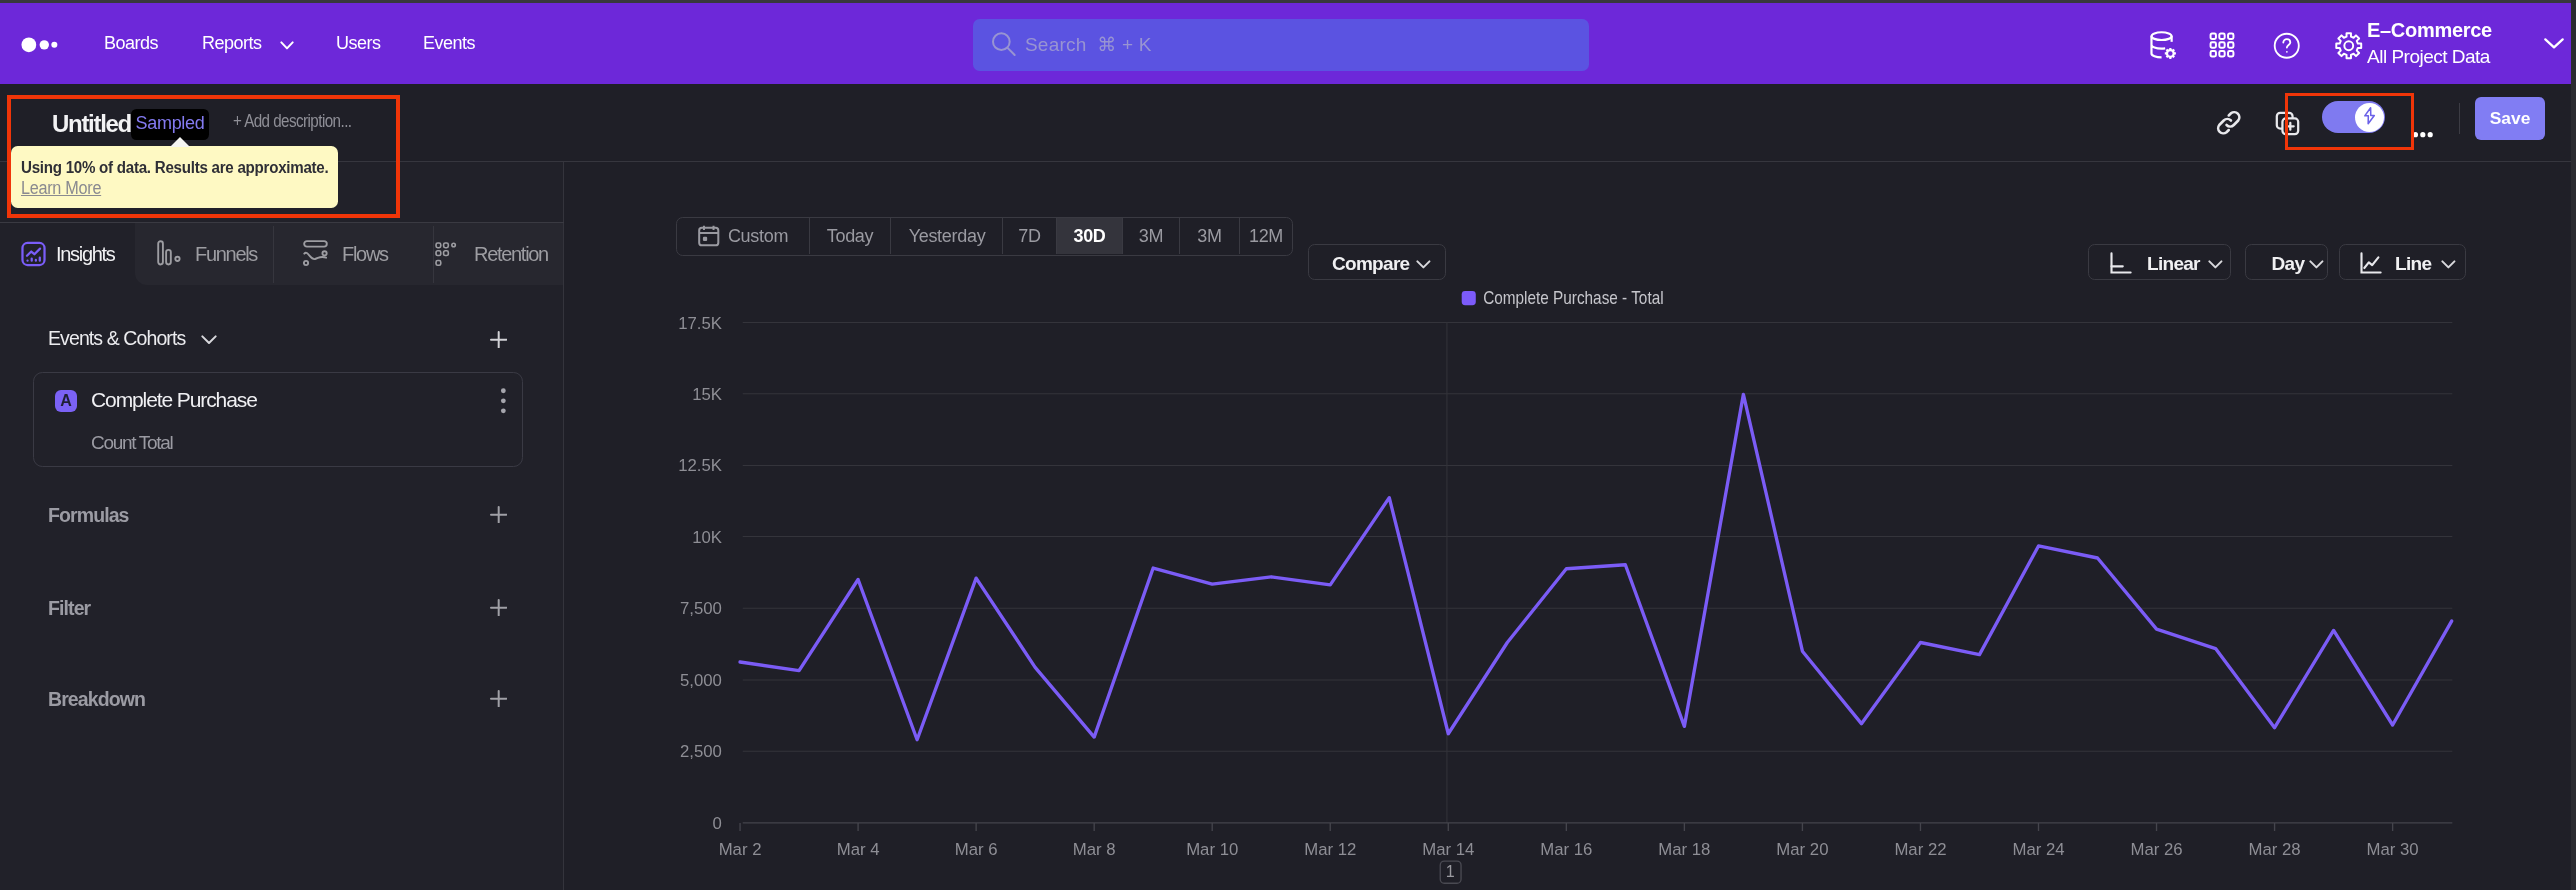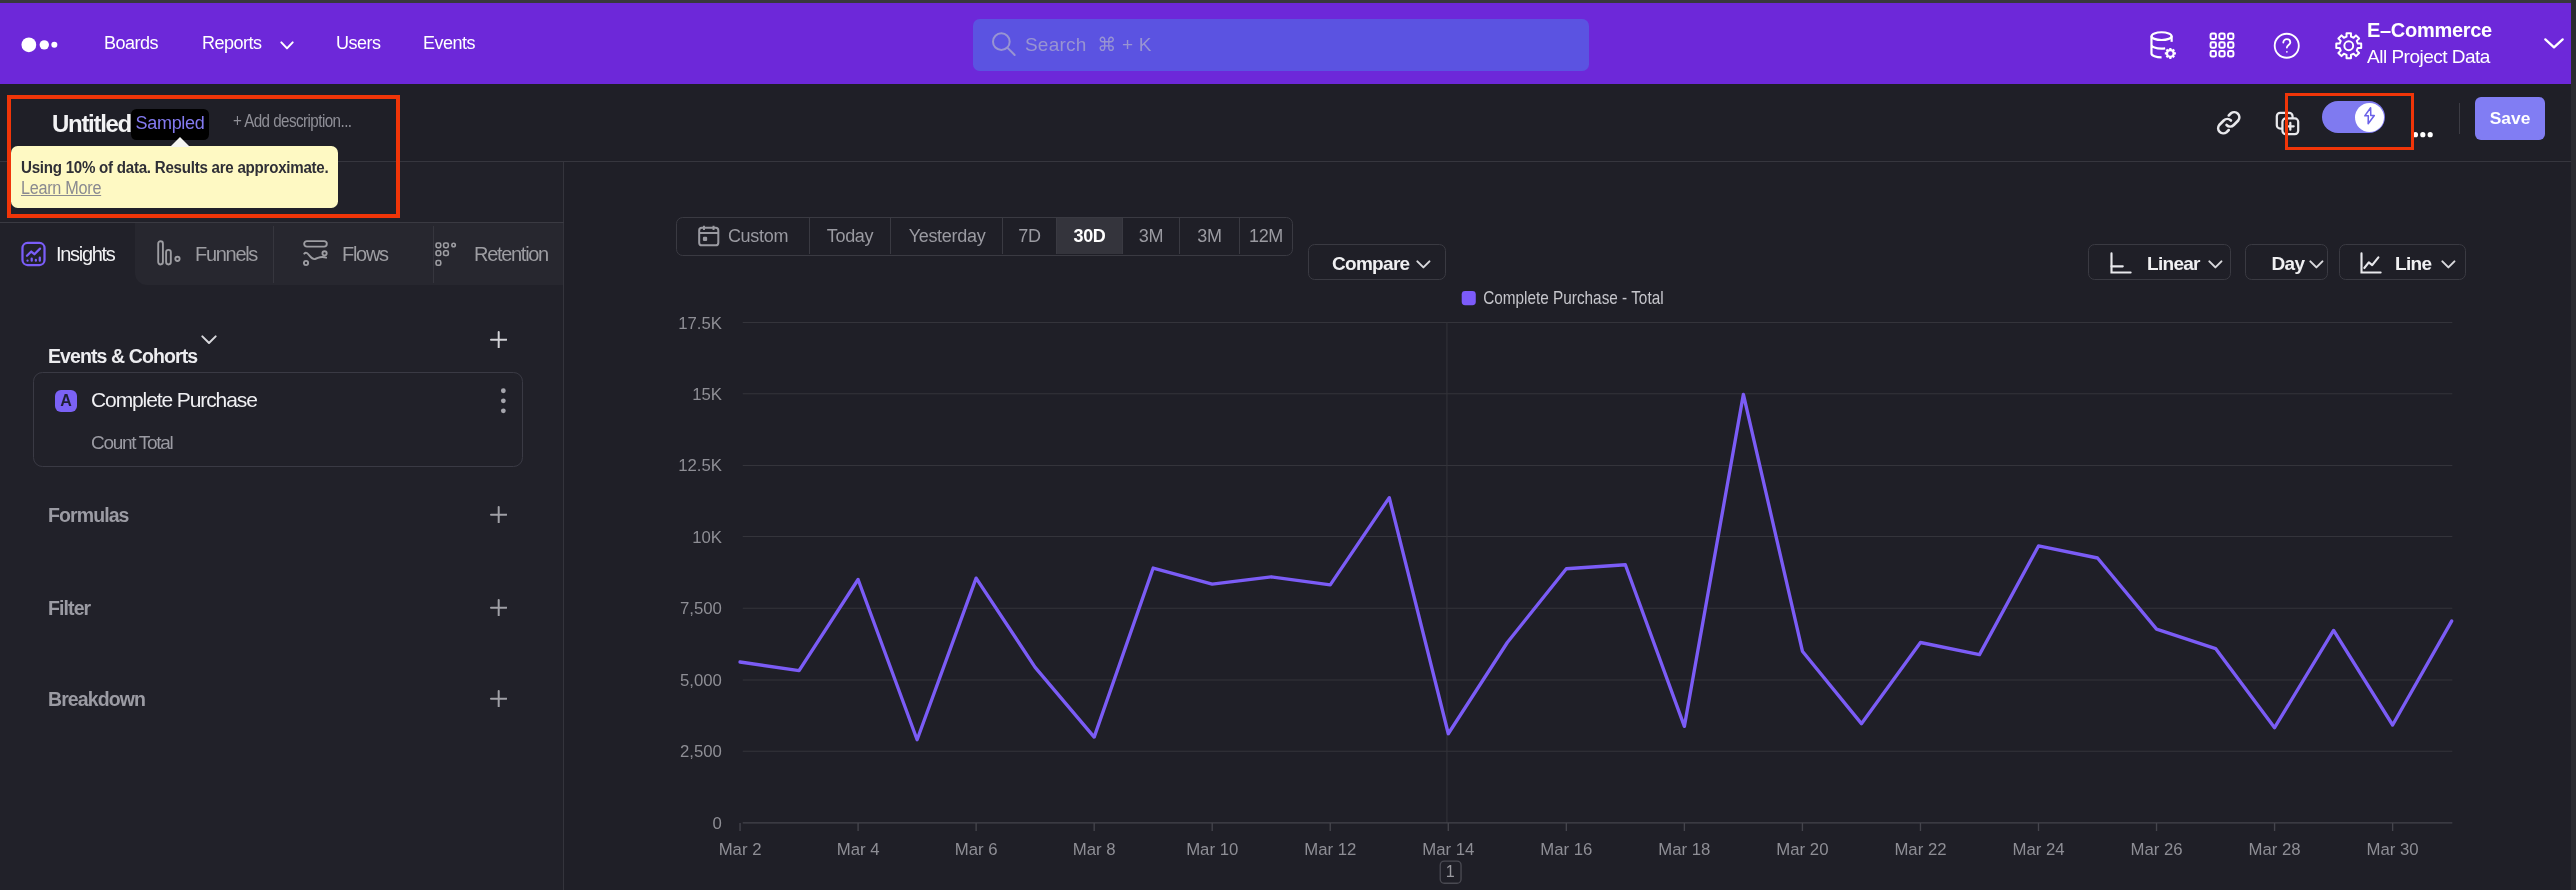--- a/index.html
+++ b/index.html
@@ -65,21 +65,21 @@
   #tabs { position:absolute; left:0; top:60px; width:564px; height:62px;
     border-top:1.3px solid #3a3a42; }
   .tab { position:absolute; top:0; height:62px; background:#27272f; }
   #tabs .lbl { position:absolute; top:0; height:62px; line-height:62px; font-size:20px; color:#9d9da2; letter-spacing:-1.3px; }
   #tab-insights { left:0; width:135px; background:#212129; }
   #tab-funnels { left:135px; width:139px; border-bottom-left-radius:12px; }
   #tab-flows { left:274px; width:160px; }
   #tab-retention { left:434px; width:129px; }
   .tabsep { position:absolute; top:2.7px; width:1.3px; height:57px; background:#36363e; }
 
-  #evco { position:absolute; left:48px; top:183px; font-size:19.5px; font-weight:700;
+  #evco { position:absolute; left:48px; top:165px; font-size:19.5px; font-weight:400;
     color:#ececef; letter-spacing:-0.9px; }
   #card { position:absolute; left:33px; top:210px; width:490px; height:95px;
     border:1.3px solid #3a3a44; border-radius:9.4px; }
   #card .badge { position:absolute; left:21px; top:17.4px; width:22px; height:21.5px;
     background:#7b62f5; border-radius:6px; color:#1f1f35; font-size:16px; font-weight:600;
     text-align:center; line-height:21.5px; }
   #card .name { position:absolute; left:57px; top:15.4px; font-size:21px; color:#f0f0f3;
     letter-spacing:-1.1px; }
   #card .sub { position:absolute; left:57px; top:59px; font-size:19px; color:#9b9ba3;
     letter-spacing:-1.3px; }

